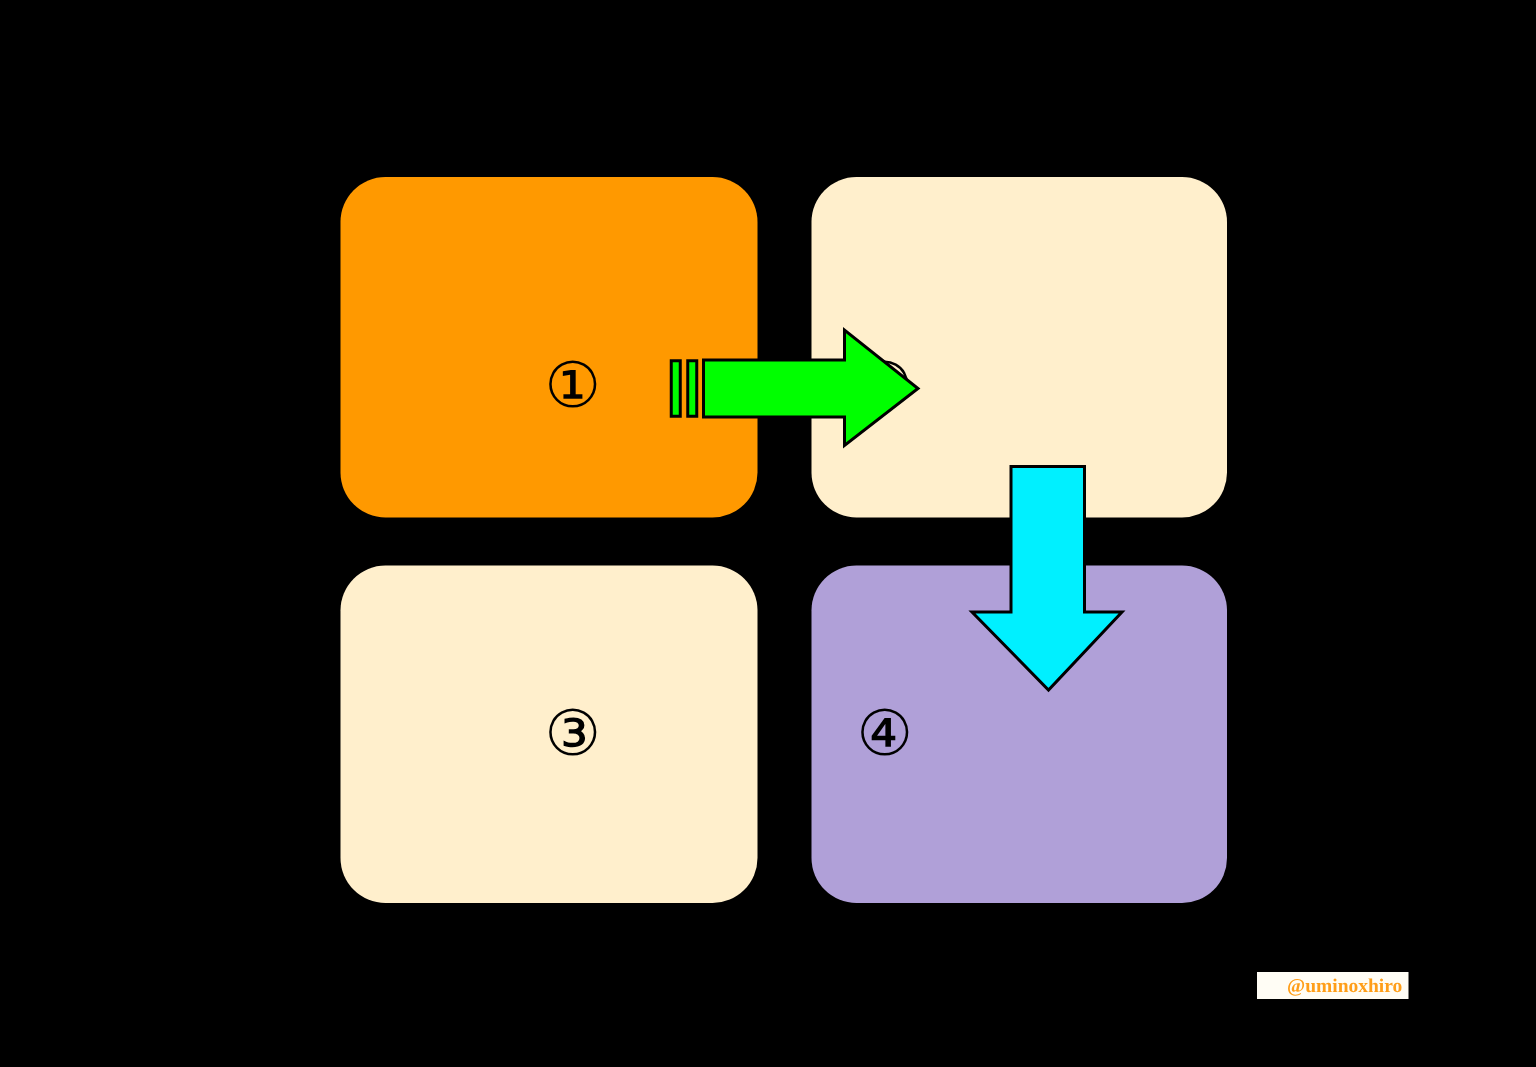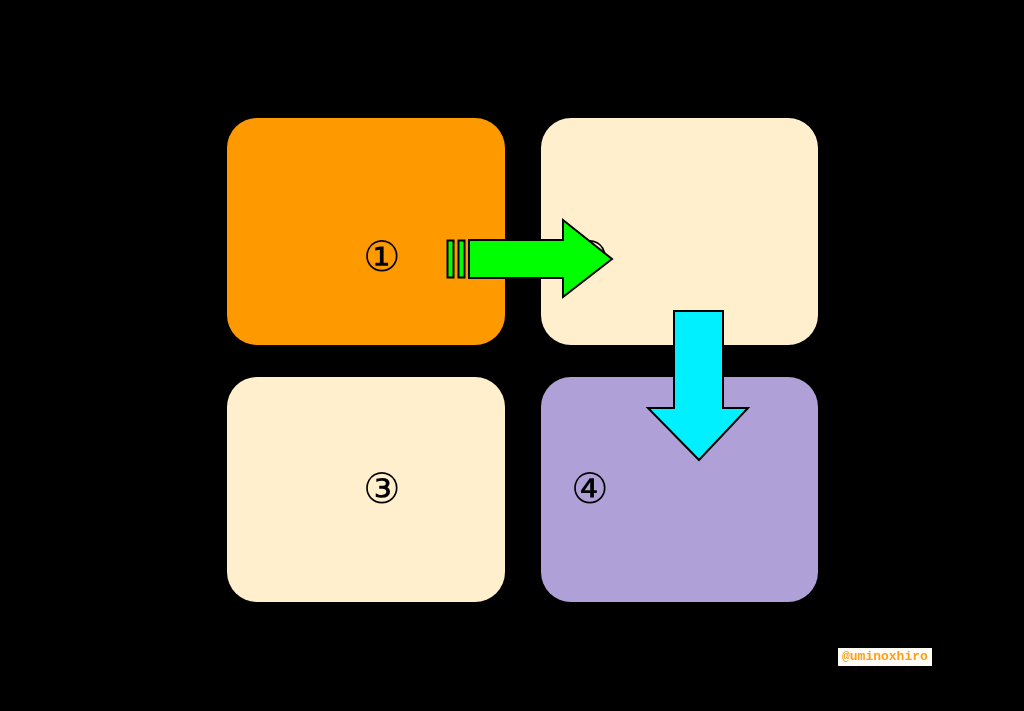--- a/index.html
+++ b/index.html
@@ -47,24 +47,24 @@
     left: 0;
     top: 0;
     width: 1024px;
     height: 711px;
     pointer-events: none;
   }
   .watermark {
     position: absolute;
     left: 838px;
     top: 648px;
-    padding: 1px 4px 2px 4px;
+    padding: 1px 4px 2px 20px;
     background: #FFFDF5;
     color: #FF9E18;
-    font-family: Liberation Mono, monospace;
+    font-family: Liberation Serif, serif;
     font-weight: bold;
     font-size: 13px;
     letter-spacing: 0px;
     line-height: 15px;
     white-space: nowrap;
   }
 </style>
 </head>
 <body>
 

